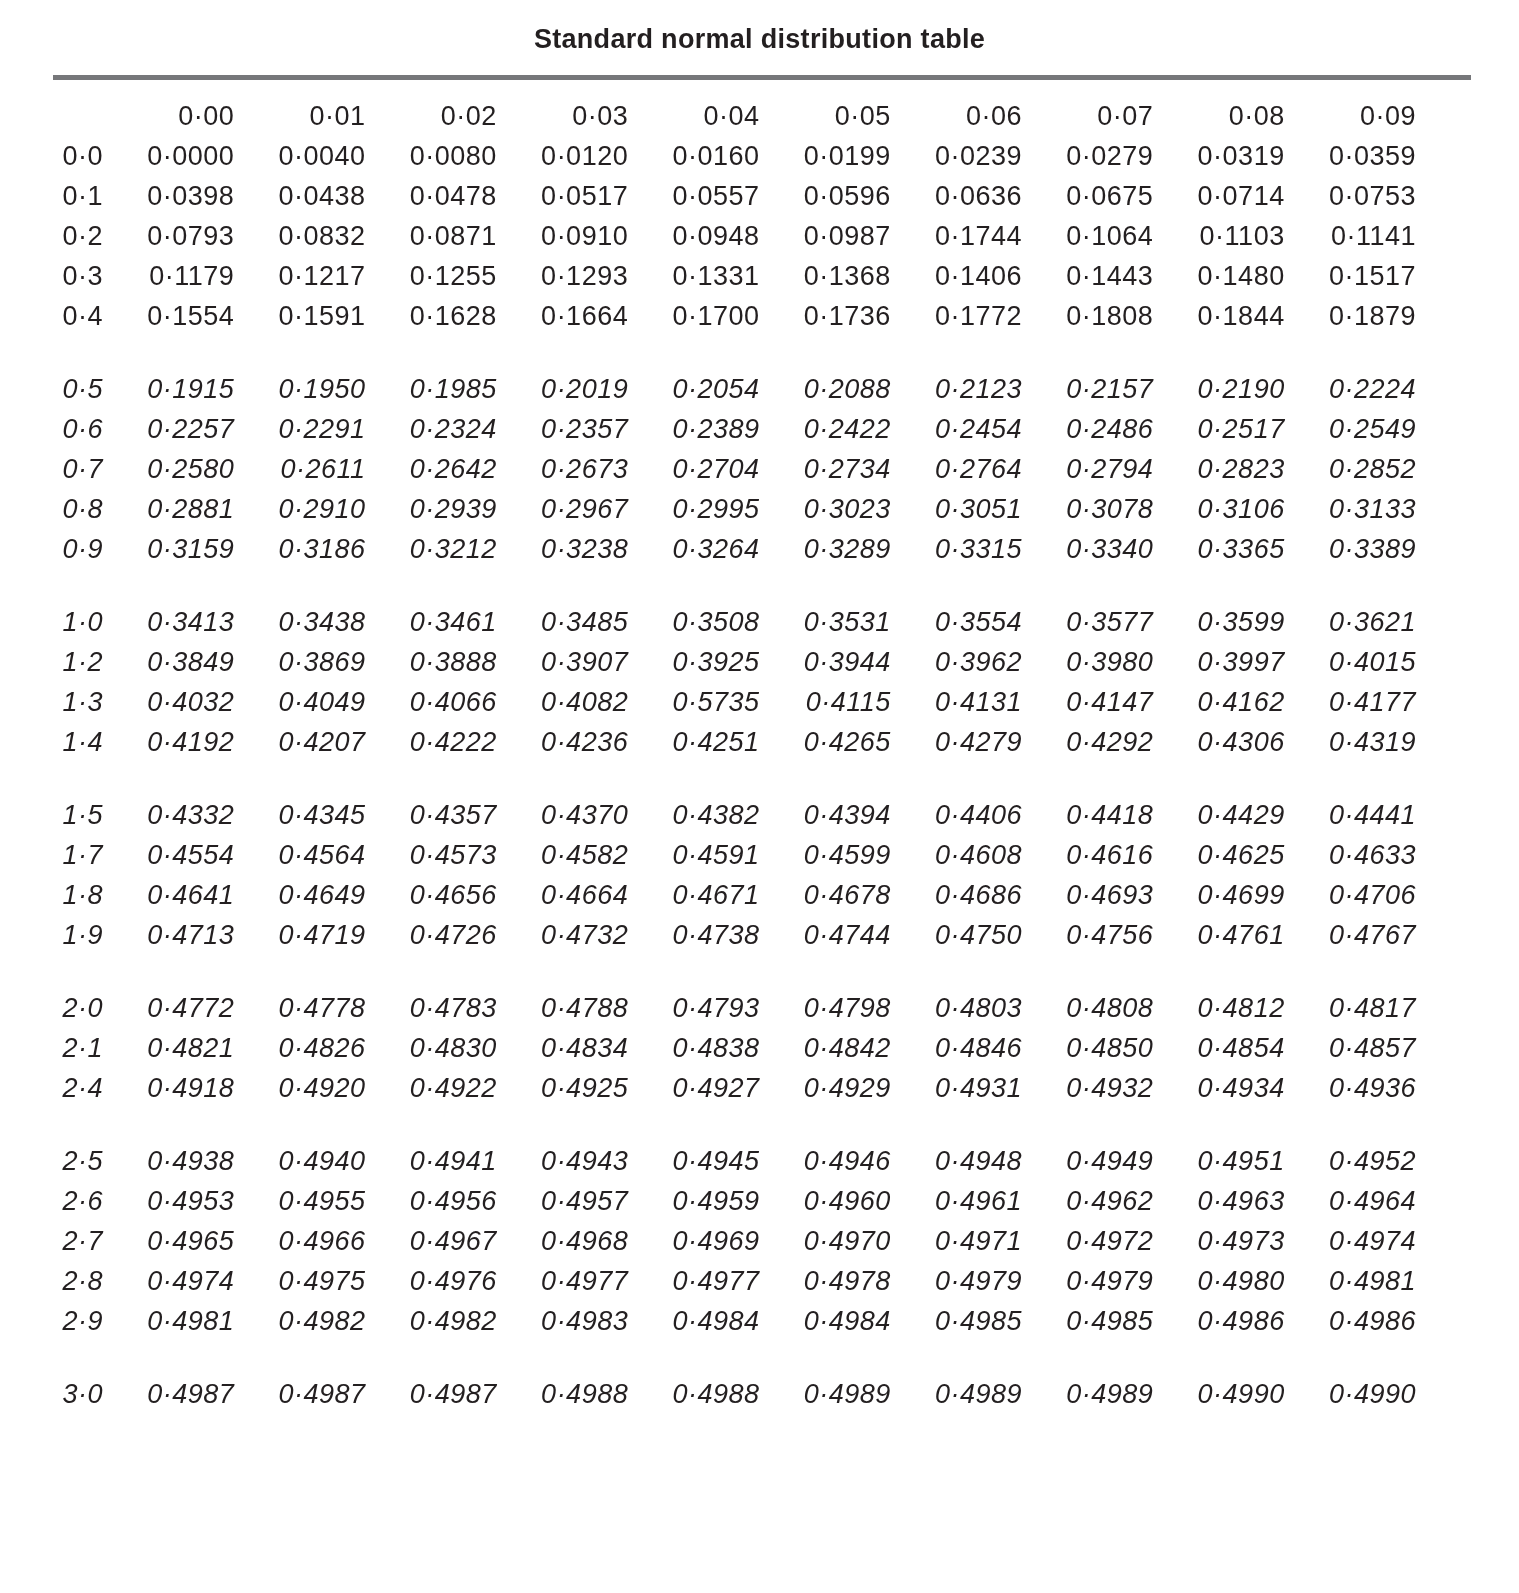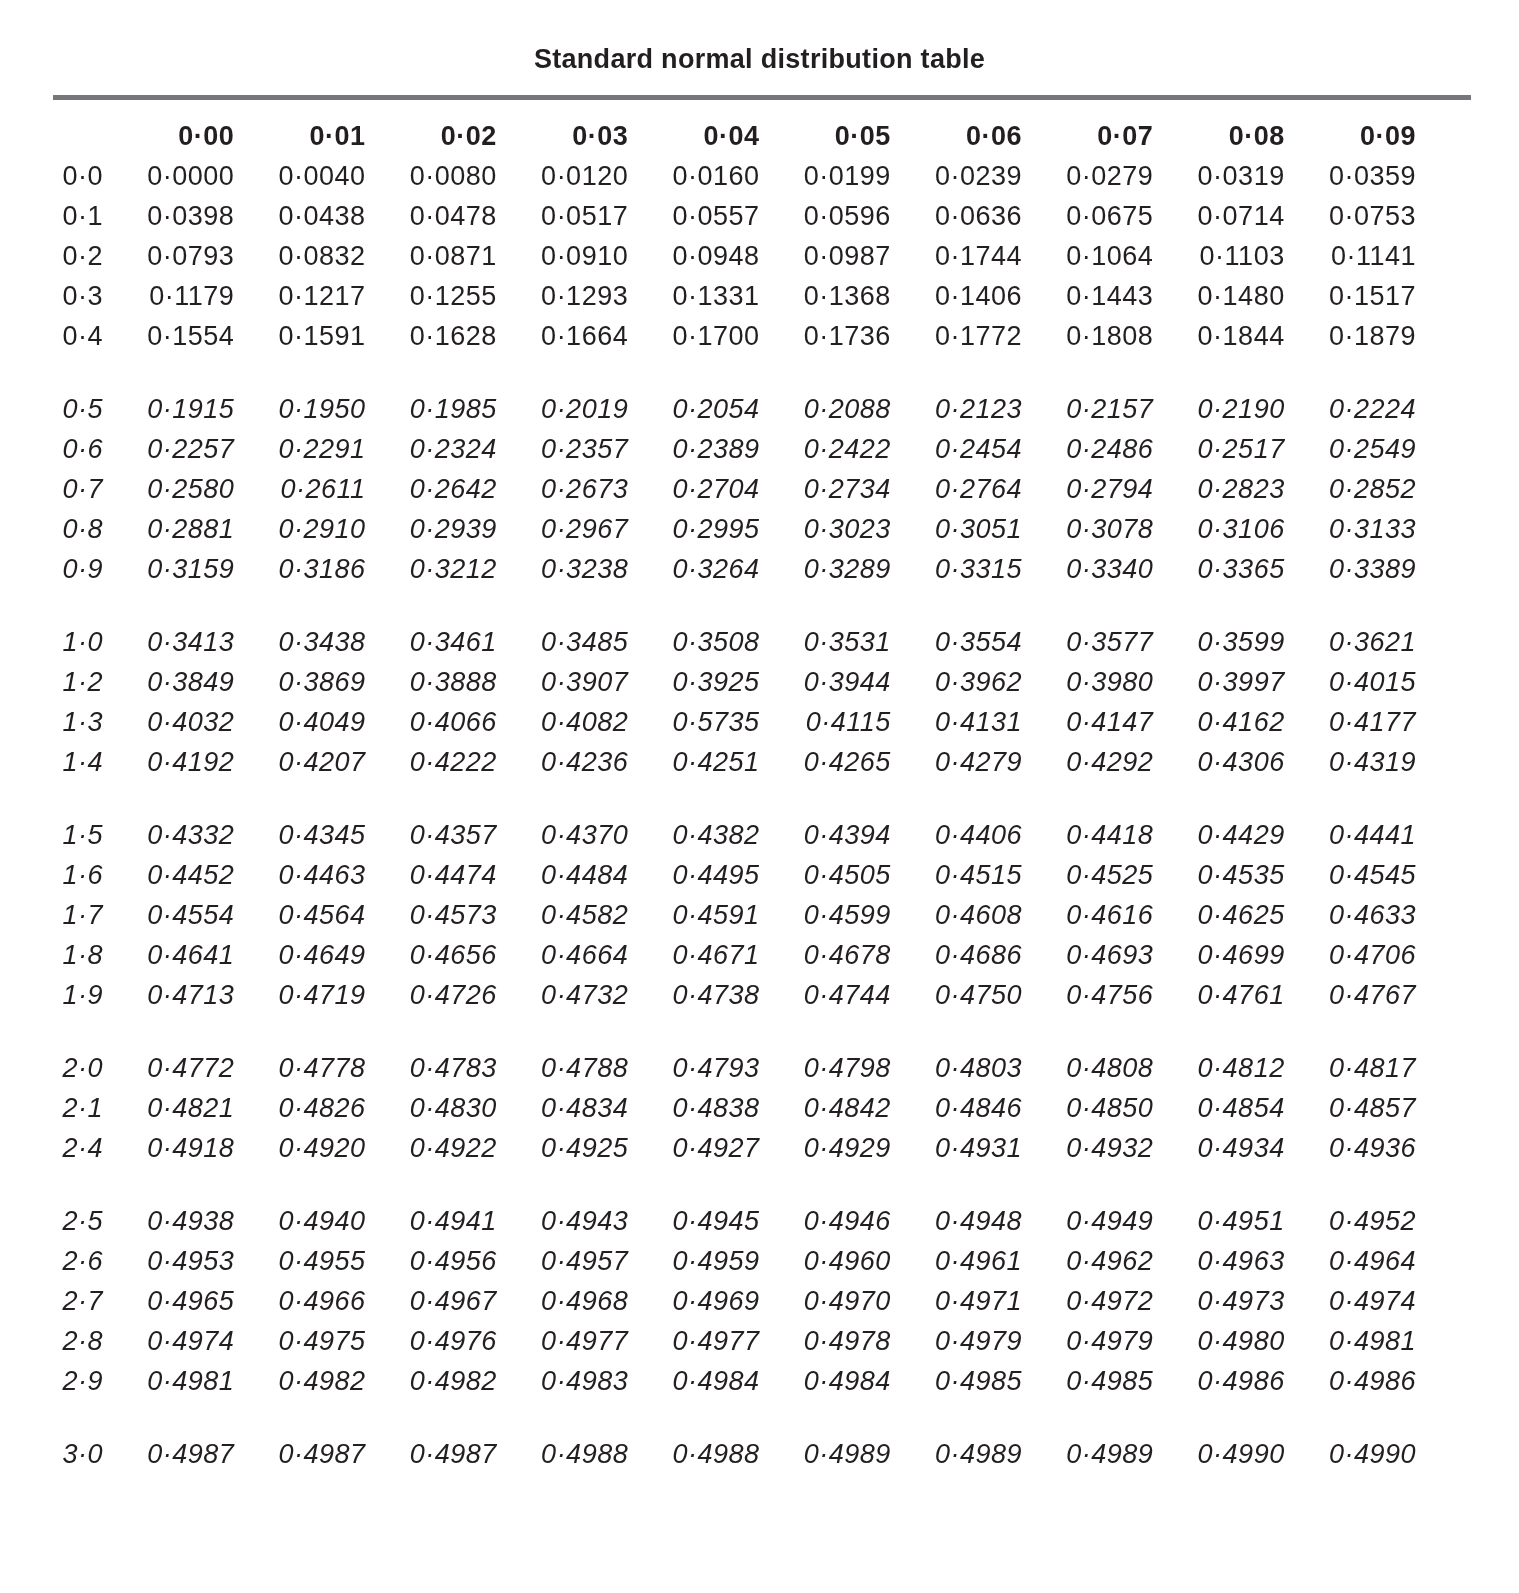--- a/index.html
+++ b/index.html
@@ -6,26 +6,26 @@
   :root { --ink: #231f20; --rule: #76777a; --bg: #ffffff; }
   html, body { background: var(--bg); }
   body {
     width: 1519px; height: 1593px; overflow: hidden;
     font-family: "Liberation Sans", "DejaVu Sans", sans-serif;
     color: var(--ink);
   }
   .page { position: relative; width: 1519px; height: 1593px; background: var(--bg); }
 
   .page-title {
+    padding-top: 22px;
     text-align: center;
     font-size: 27px;
     line-height: 34px;
     font-weight: bold;
     letter-spacing: 0.3px;
-    margin-top: 42px;
   }
 
   .rule {
     margin: 19px 0 0 53px;
     width: 1418px;
     height: 5px;
     background: var(--rule);
   }
 
   .ztable { margin-top: 16px; }
@@ -37,21 +37,21 @@
     line-height: 40px;
   }
 
   .tcell {
     text-align: right;
     font-size: 27px;
     letter-spacing: 0.5px;
     white-space: nowrap;
   }
 
-  .header-row .tcell { letter-spacing: 0.5px; font-weight: bold; }
+  .header-row .tcell { letter-spacing: 0.5px; }
 
   .tblock + .tblock { margin-top: 33px; font-style: italic; }
 </style>
 </head>
 <body>
 
 <div class="page">
   <h1 class="page-title">Standard normal distribution table</h1>
   <div class="rule"></div>
   <div class="ztable">
@@ -264,33 +264,20 @@
           <div class="tcell">0·4357</div>
           <div class="tcell">0·4370</div>
           <div class="tcell">0·4382</div>
           <div class="tcell">0·4394</div>
           <div class="tcell">0·4406</div>
           <div class="tcell">0·4418</div>
           <div class="tcell">0·4429</div>
           <div class="tcell">0·4441</div>
         </div>
         <div class="trow">
-          <div class="tcell label-cell">1·6</div>
-          <div class="tcell">0·4452</div>
-          <div class="tcell">0·4463</div>
-          <div class="tcell">0·4474</div>
-          <div class="tcell">0·4484</div>
-          <div class="tcell">0·4495</div>
-          <div class="tcell">0·4505</div>
-          <div class="tcell">0·4515</div>
-          <div class="tcell">0·4525</div>
-          <div class="tcell">0·4535</div>
-          <div class="tcell">0·4545</div>
-        </div>
-        <div class="trow">
           <div class="tcell label-cell">1·7</div>
           <div class="tcell">0·4554</div>
           <div class="tcell">0·4564</div>
           <div class="tcell">0·4573</div>
           <div class="tcell">0·4582</div>
           <div class="tcell">0·4591</div>
           <div class="tcell">0·4599</div>
           <div class="tcell">0·4608</div>
           <div class="tcell">0·4616</div>
           <div class="tcell">0·4625</div>

